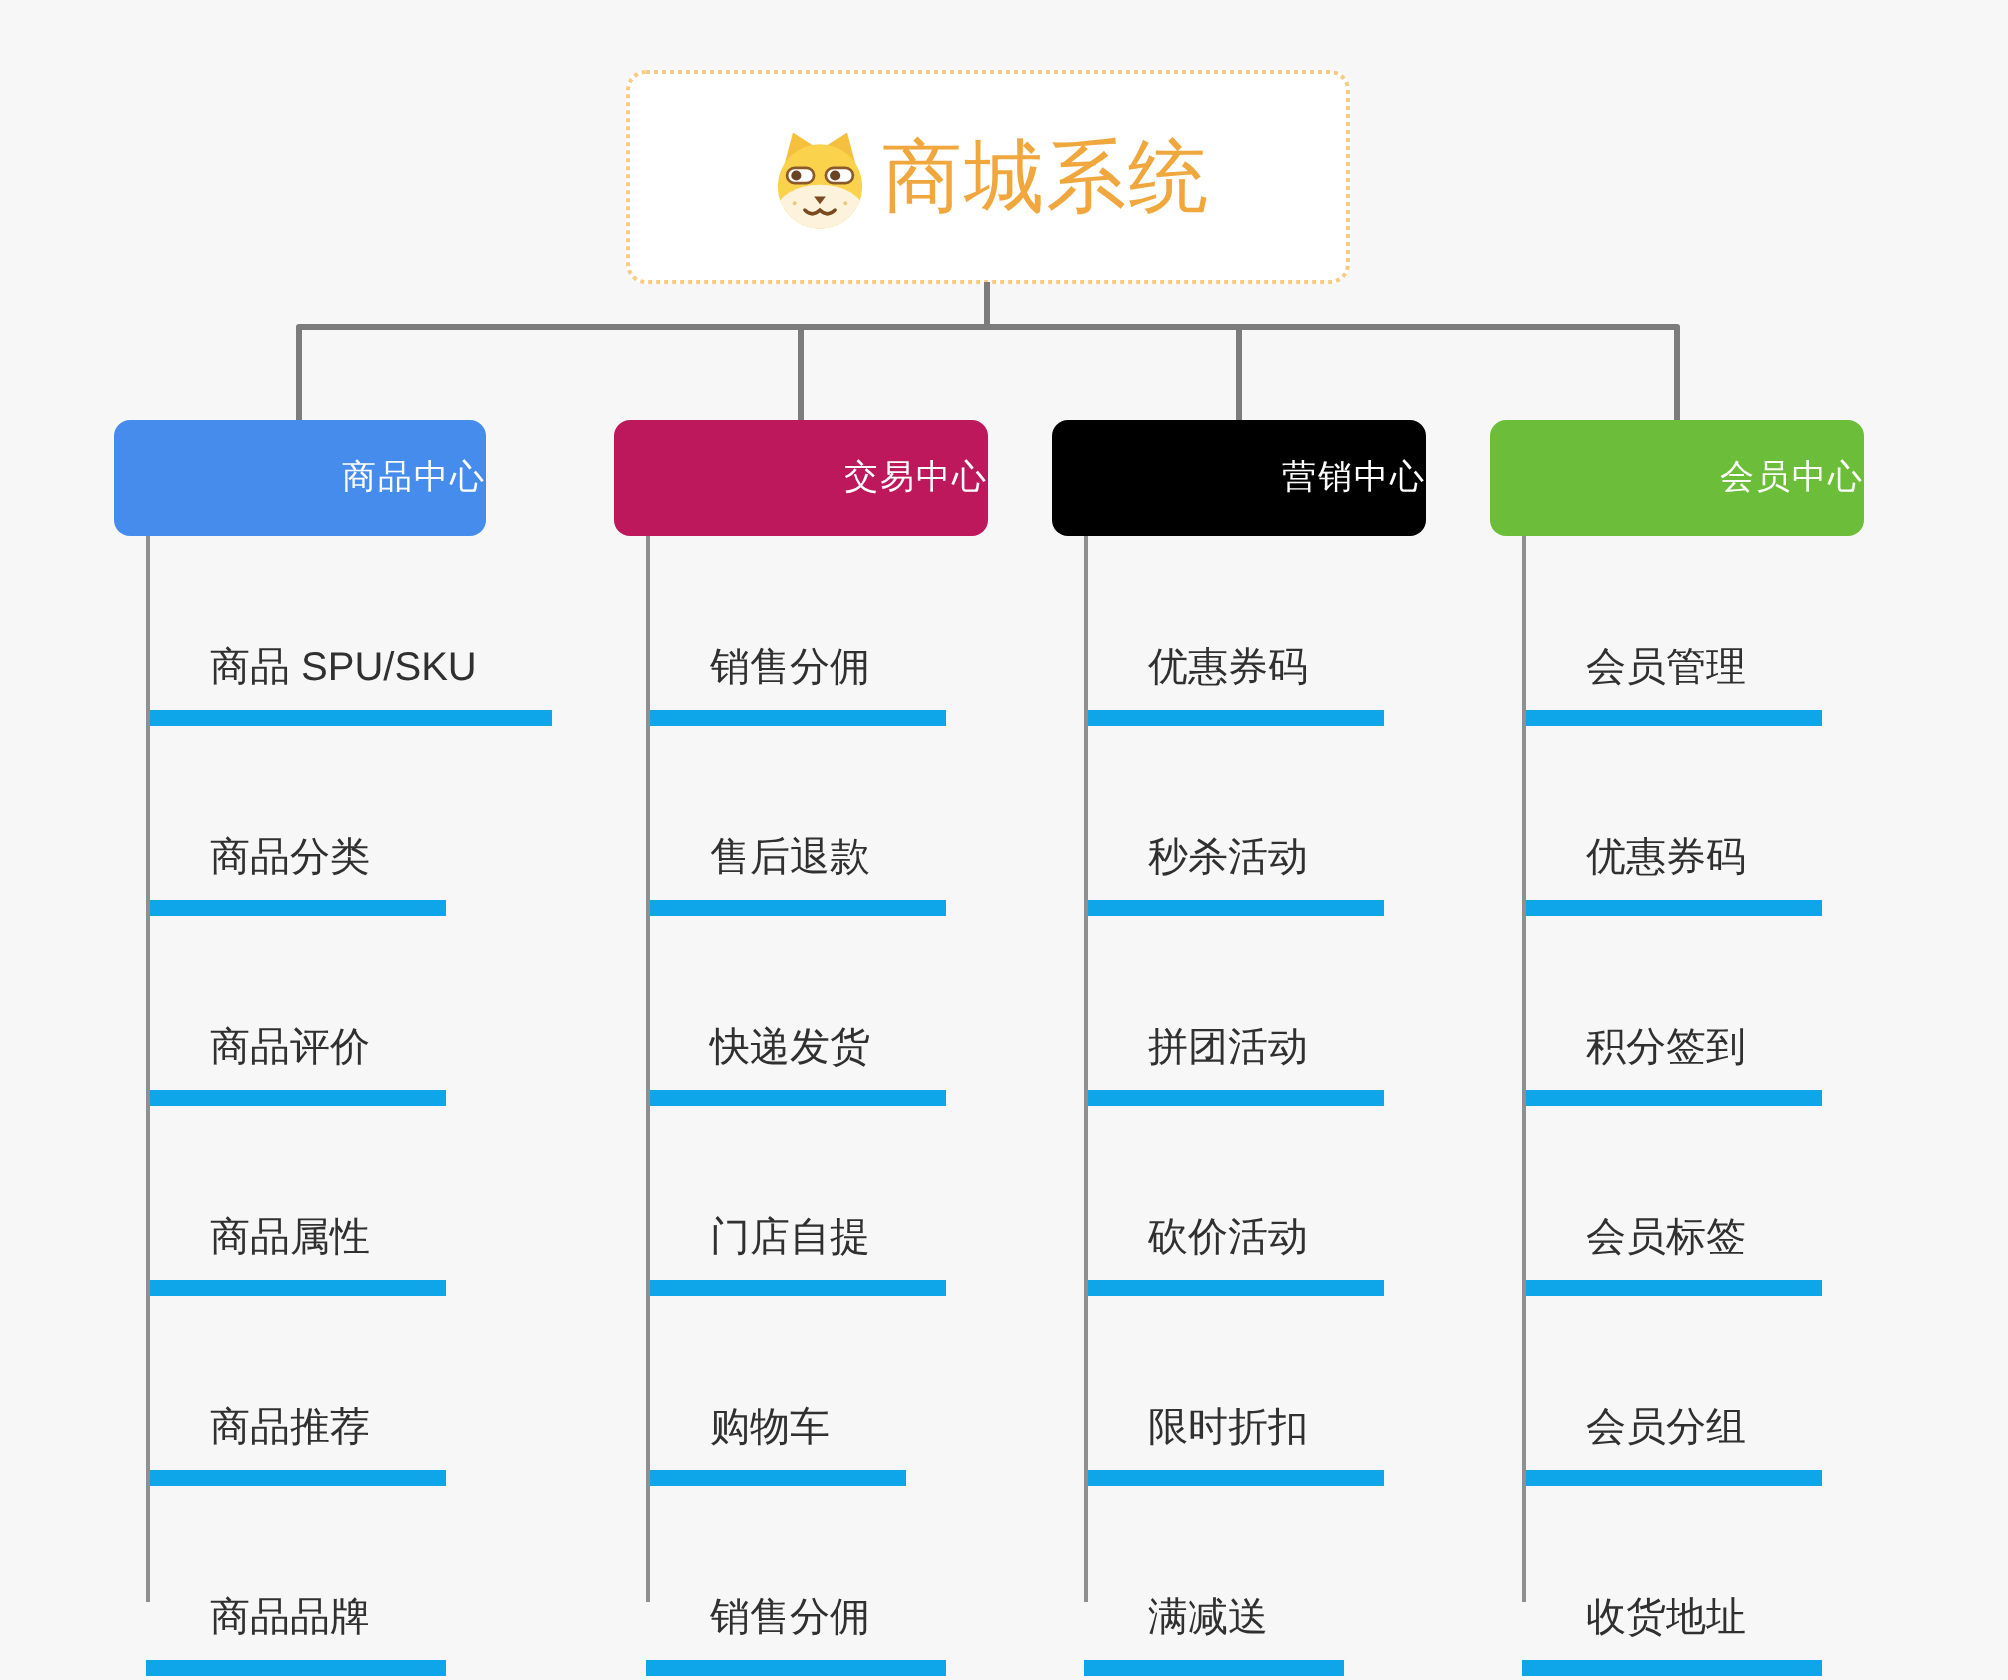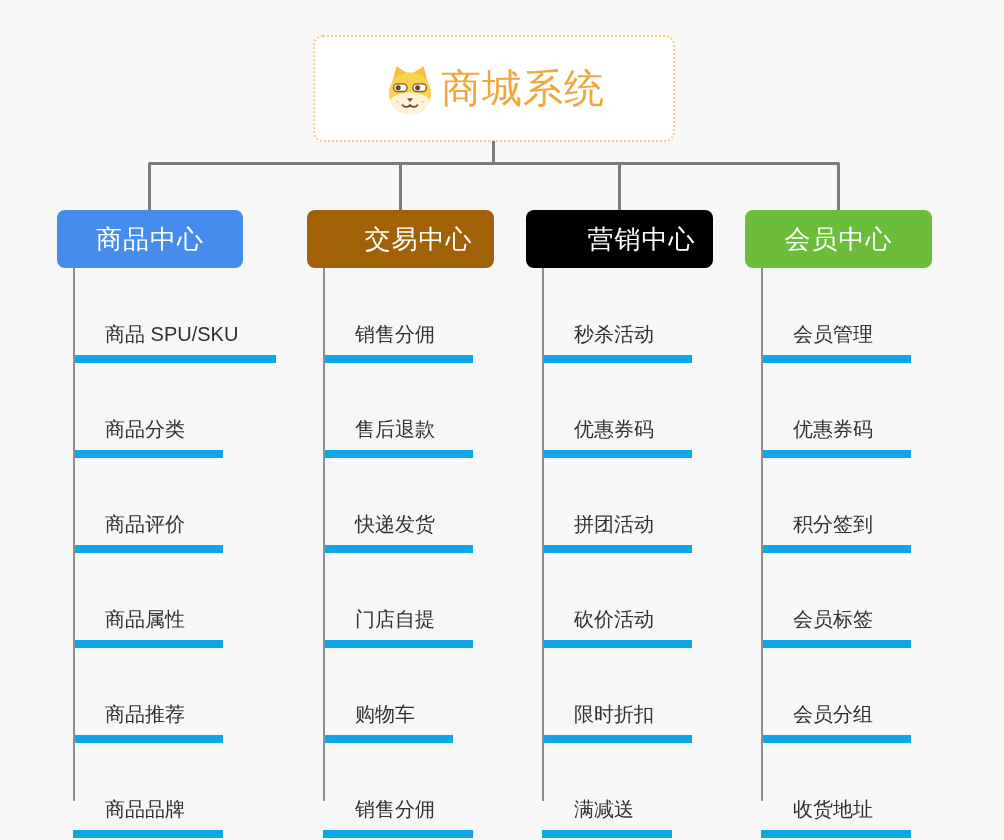--- a/index.html
+++ b/index.html
@@ -22,21 +22,21 @@
   .bus         { left:148px; top:162px; width:692px; height:3px; border-radius:2px; }
   .drop        { top:163px; width:3px; height:47px; }
   .drop-0 { left:148px; }
   .drop-1 { left:399px; }
   .drop-2 { left:618px; }
   .drop-3 { left:837px; }
 
   
   .branch {
     position:absolute; top:210px; height:58px; border-radius:8px;
-    color:#ffffff; font-size:26px; line-height:58px; text-align:center;
+    color:#ffffff; font-size:17px; line-height:58px; text-align:right;
     letter-spacing:1px;
   }
   .branch-0 { left:57px;  width:186px; }
   .branch-1 { left:307px; width:187px; }
   .branch-2 { left:526px; width:187px; }
   .branch-3 { left:745px; width:187px; }
 
   
   .col { position:absolute; top:268px; }
   .col-0 { left:73px; }
@@ -82,21 +82,21 @@
   </div>
 
   <div class="cline root-drop"></div>
   <div class="cline bus"></div>
   <div class="cline drop drop-0"></div>
   <div class="cline drop drop-1"></div>
   <div class="cline drop drop-2"></div>
   <div class="cline drop drop-3"></div>
 
   <div class="branch branch-0" style="background: rgb(69, 140, 236);">商品中心</div>
-  <div class="branch branch-1" style="background: #a16207; padding-left: 36px;">交易中心</div>
+  <div class="branch branch-1" style="background: #be185d; padding-left: 36px;">交易中心</div>
   <div class="branch branch-2" style="background: #000000; padding-left: 44px;">营销中心</div>
   <div class="branch branch-3" style="background: rgb(108, 190, 58);">会员中心</div>
 
   <div class="col col-0">
     <div class="spine"></div>
     <div class="leaf">商品 SPU/SKU</div>
     <div class="leaf">商品分类</div>
     <div class="leaf">商品评价</div>
     <div class="leaf">商品属性</div>
     <div class="leaf">商品推荐</div>
@@ -108,22 +108,22 @@
     <div class="leaf">销售分佣</div>
     <div class="leaf">售后退款</div>
     <div class="leaf">快递发货</div>
     <div class="leaf">门店自提</div>
     <div class="leaf">购物车</div>
     <div class="leaf">销售分佣</div>
   </div>
 
   <div class="col col-2">
     <div class="spine"></div>
+    <div class="leaf">优惠券码</div>
     <div class="leaf">秒杀活动</div>
-    <div class="leaf">优惠券码</div>
     <div class="leaf">拼团活动</div>
     <div class="leaf">砍价活动</div>
     <div class="leaf">限时折扣</div>
     <div class="leaf">满减送</div>
   </div>
 
   <div class="col col-3">
     <div class="spine"></div>
     <div class="leaf">会员管理</div>
     <div class="leaf">优惠券码</div>

